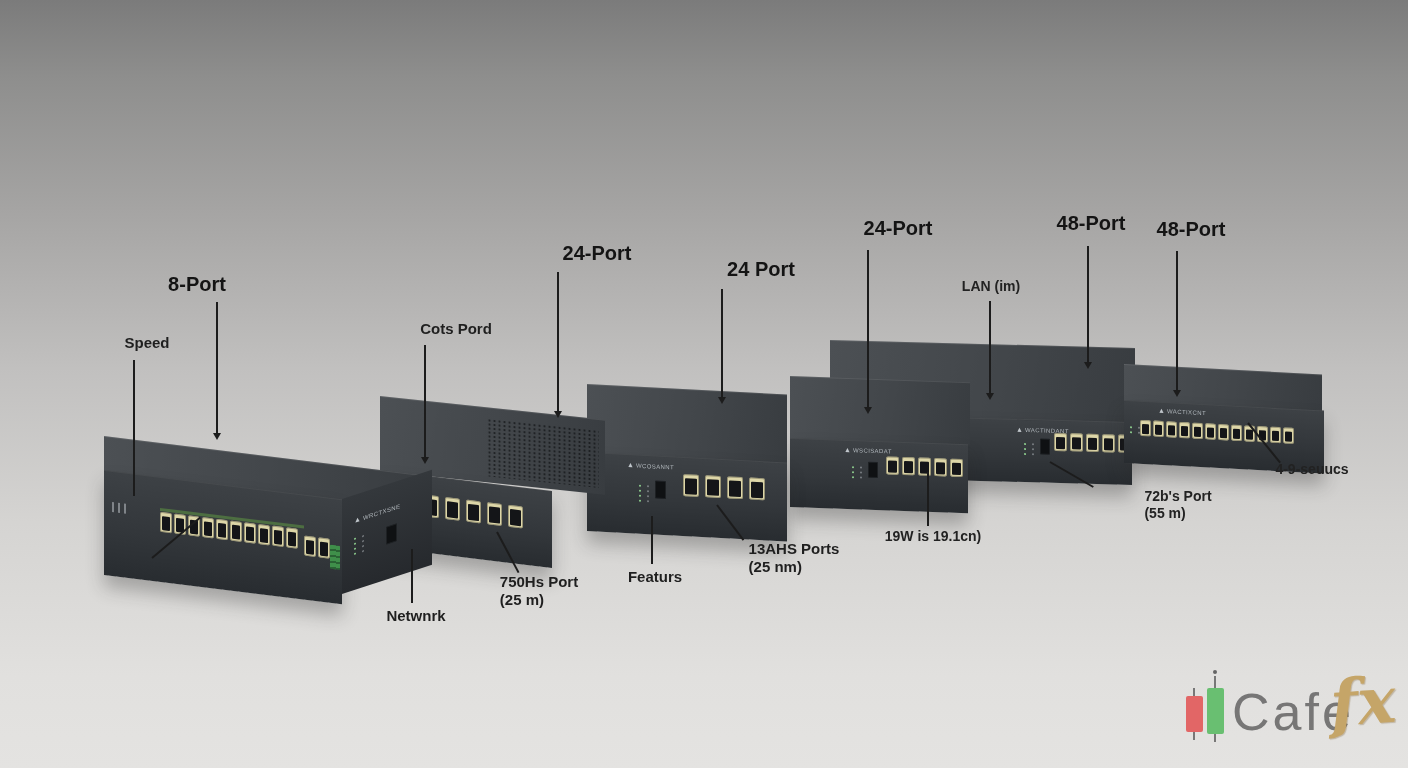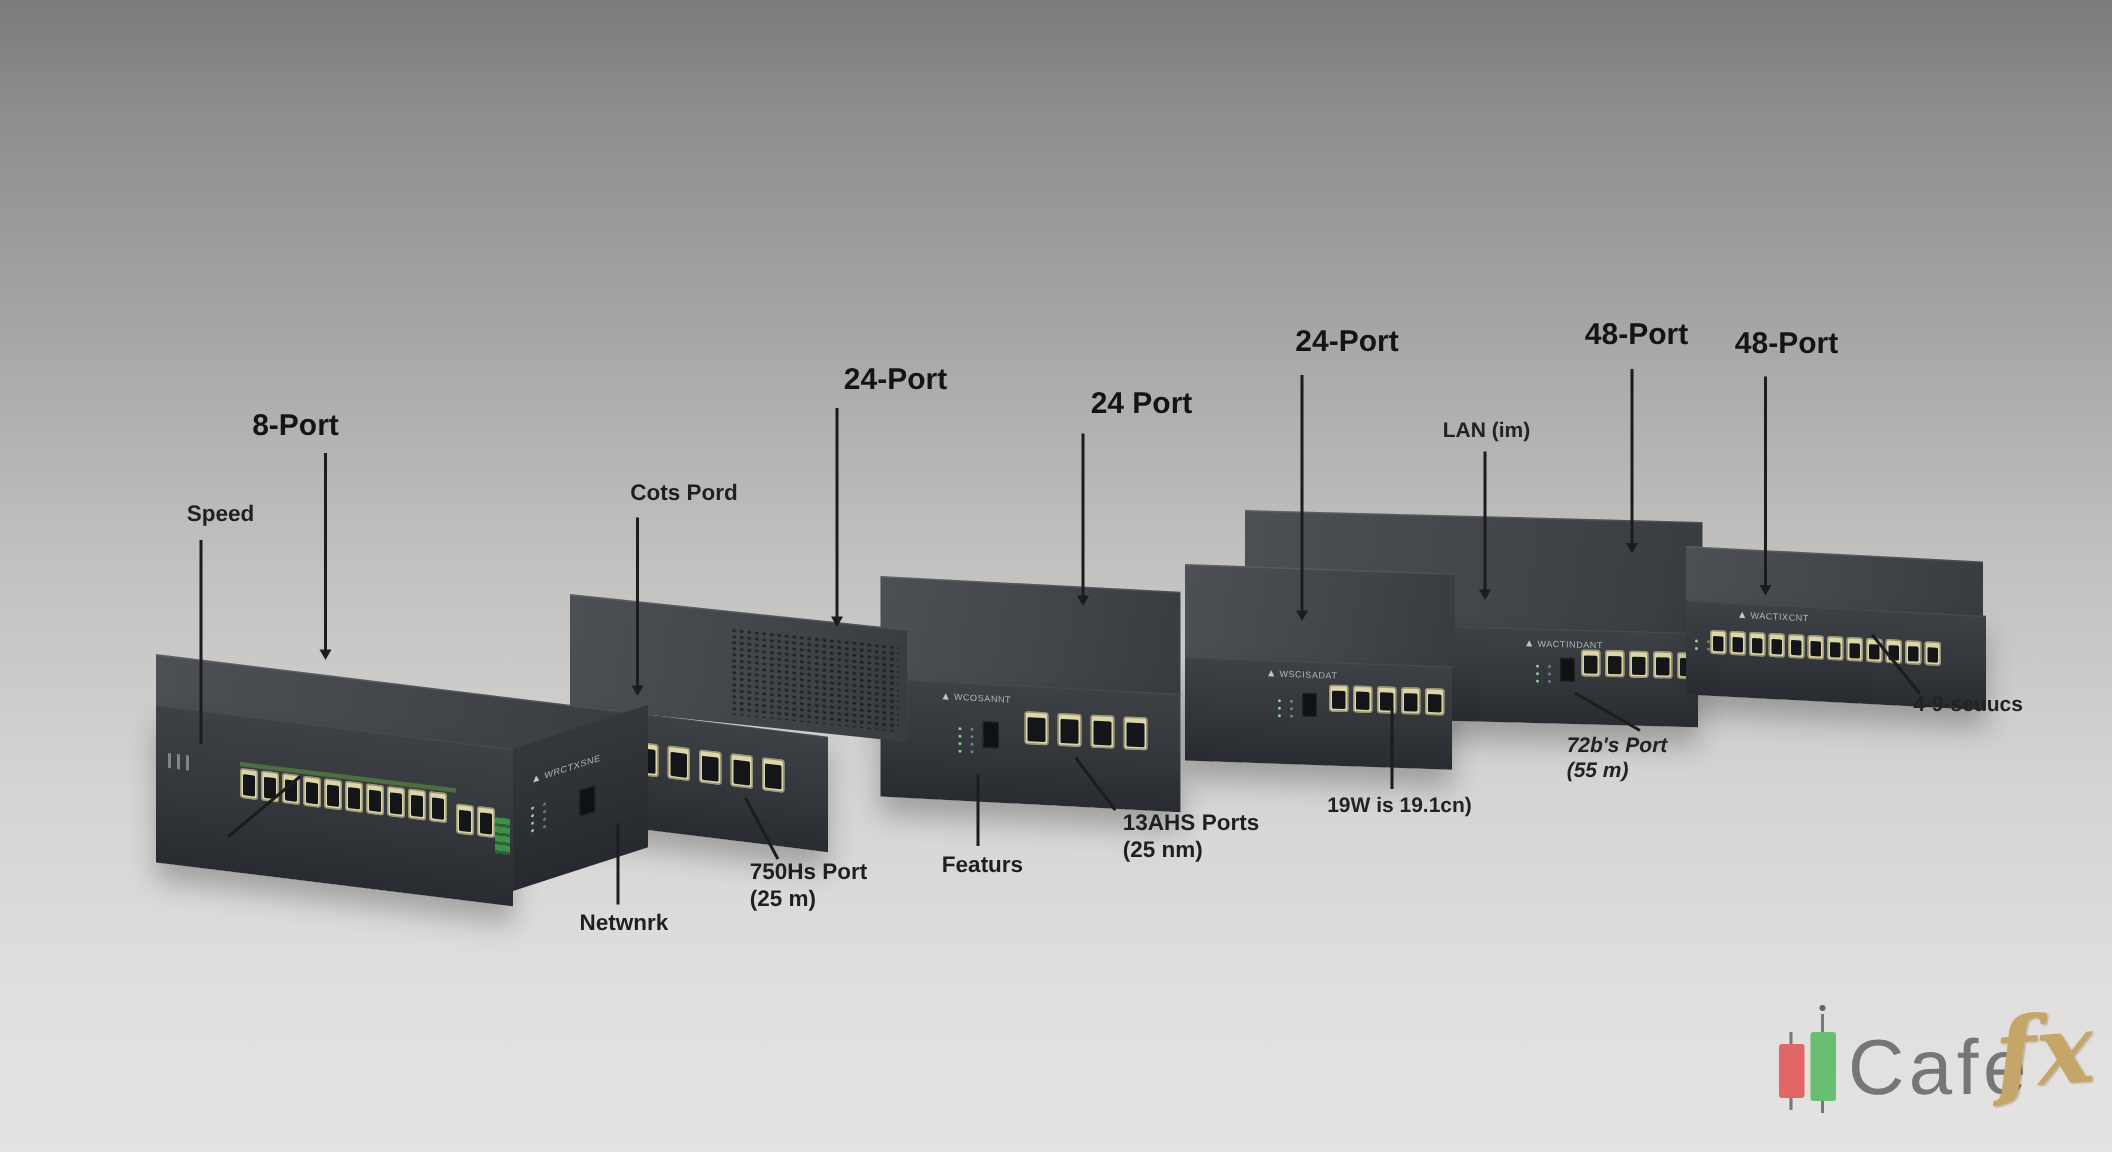--- a/index.html
+++ b/index.html
@@ -107,21 +107,21 @@
   .dnet{left:152px;top:557px;width:63px;transform:rotate(-40deg);}
   .d750{left:497px;top:531px;width:46px;transform:rotate(62deg);}
   .d13{left:717px;top:504px;width:44px;transform:rotate(53deg);}
   .d72{left:1050px;top:461px;width:50px;transform:rotate(30deg);}
   .d49{left:1248px;top:422px;width:51px;transform:rotate(51deg);}
   .cp8{left:197px;top:272px;}   .cspeed{left:147px;top:334px;}  .ccots{left:456px;top:320px;}
   .c24a{left:597px;top:241px;}  .c24b{left:761px;top:257px;}    .c24c{left:898px;top:216px;}
   .clan{left:991px;top:278px;}  .c48a{left:1091px;top:211px;}   .c48b{left:1191px;top:217px;}
   .cnet{left:127px;top:562px;}  .cfe1{left:416px;top:607px;}    .c750{left:539px;top:573px;}
   .cfe2{left:655px;top:568px;}  .c13{left:778px;top:540px;margin-left:16px;}     .c19w{left:933px;top:528px;}
-  .c72{left:1078px;top:488px;font-style:italic;}  .c49{left:1280px;top:461px;margin-left:32px;}
+  .c72{left:1178px;top:488px;}  .c49{left:1280px;top:461px;margin-left:32px;}
   
   .watermark{position:absolute;left:1178px;top:676px;width:222px;height:86px;z-index:90;opacity:.92;}
   .candle{position:absolute;border-radius:2px;}
   .candle::before{content:"";position:absolute;left:7px;width:2px;background:#6f6f6f;z-index:-1;}
   .candle-red{left:8px;top:20px;width:17px;height:36px;background:#e25c5c;}
   .candle-red::before{top:-8px;height:52px;}
   .candle-green{left:29px;top:12px;width:17px;height:46px;background:#5fbd68;}
   .candle-green::before{top:-12px;height:66px;}
   .candle-green::after{content:"";position:absolute;left:6px;top:-18px;width:4px;height:4px;border-radius:50%;background:#5a5a5a;}
   .wm-main{position:absolute;left:54px;top:6px;font-size:52px;color:#6e6e6e;letter-spacing:3px;font-weight:normal;}

